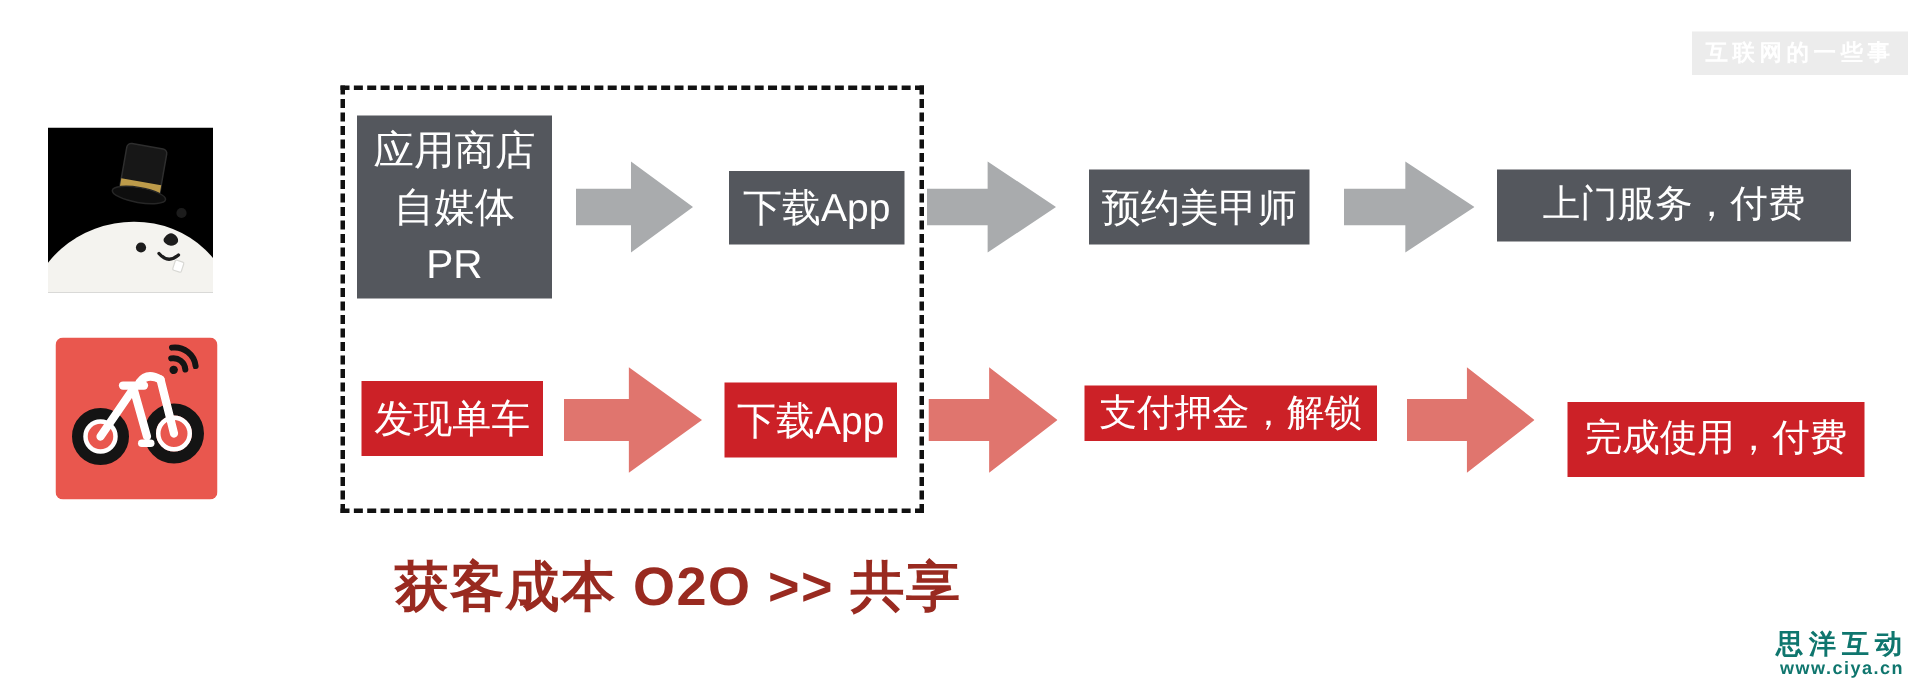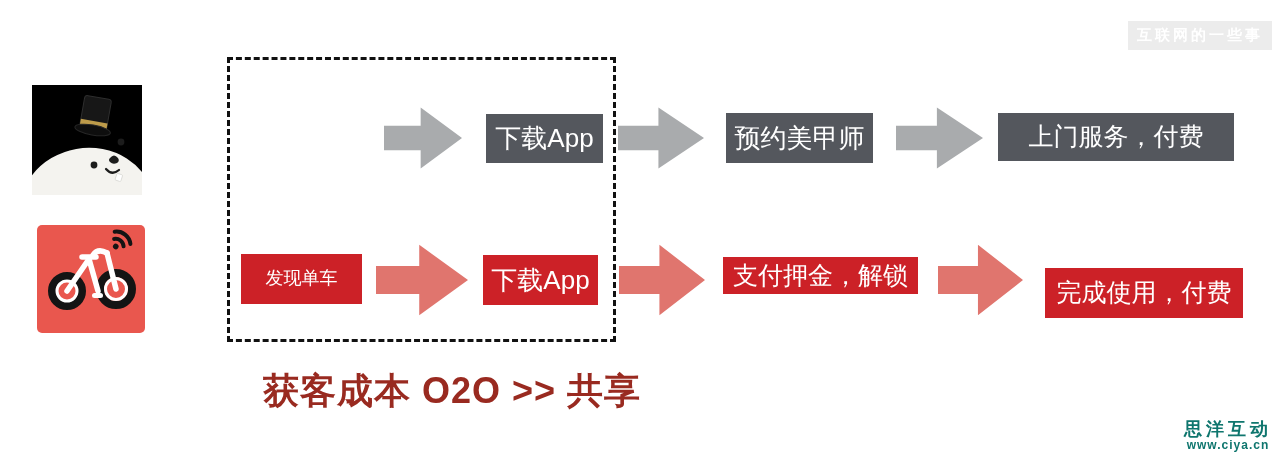--- a/index.html
+++ b/index.html
@@ -9,21 +9,21 @@
   
   .step{position:absolute;display:flex;align-items:center;justify-content:center;
         color:#fff;text-align:center;white-space:pre-line;line-height:1.42;}
   .step.gray{background:var(--gray_box);}
   .step.red{background:var(--red_box);}
 
   #b1{left:238px;top:77px;width:130px;height:122px;font-size:27px;}
   #b2{left:486px;top:114px;width:117px;height:49px;font-size:26px;}
   #b3{left:726px;top:113px;width:147px;height:50px;font-size:26px;}
   #b4{left:998px;top:113px;width:236px;height:48px;font-size:25px;}
-  #b5{left:241px;top:254px;width:121px;height:50px;font-size:18px;}
+  #b5{left:241px;top:254px;width:121px;height:50px;font-size:26px;}
   #b6{left:483px;top:255px;width:115px;height:50px;font-size:26px;}
   #b7{left:723px;top:257px;width:195px;height:37px;font-size:25px;}
   #b8{left:1045px;top:268px;width:198px;height:50px;font-size:25px;}
 
   
   .arrow{position:absolute;}
   .arrow svg{display:block;width:100%;height:100%;}
   .arrow.gray polygon{fill:var(--gray_arrow);}
   .arrow.red polygon{fill:var(--red_arrow);}
   #a1{left:384px;top:100px;width:78px;height:76px;}
@@ -95,20 +95,23 @@
       <g transform="translate(80,20) rotate(38)" stroke="#141414" fill="none" stroke-linecap="round">
         <path d="M -6 -3 A 8 8 0 0 1 6 -3" stroke-width="4"></path>
         <path d="M -10 -9 A 14 14 0 0 1 10 -9" stroke-width="4"></path>
         <circle cx="0" cy="2" r="2.8" fill="#141414" stroke="none"></circle>
       </g>
     </svg>
   </div>
 
   <div class="dashed"></div>
 
+  <div class="step gray" id="b1">应用商店
+自媒体
+PR</div>
   <div class="arrow gray" id="a1">
     <svg viewBox="0 0 100 100" preserveAspectRatio="none">
         <polygon points="0,34 47,34 47,10 100,50 47,90 47,66 0,66"></polygon>
       </svg>
   </div>
   <div class="step gray" id="b2">下载App</div>
   <div class="arrow gray" id="a2">
     <svg viewBox="0 0 100 100" preserveAspectRatio="none">
         <polygon points="0,34 47,34 47,10 100,50 47,90 47,66 0,66"></polygon>
       </svg>

